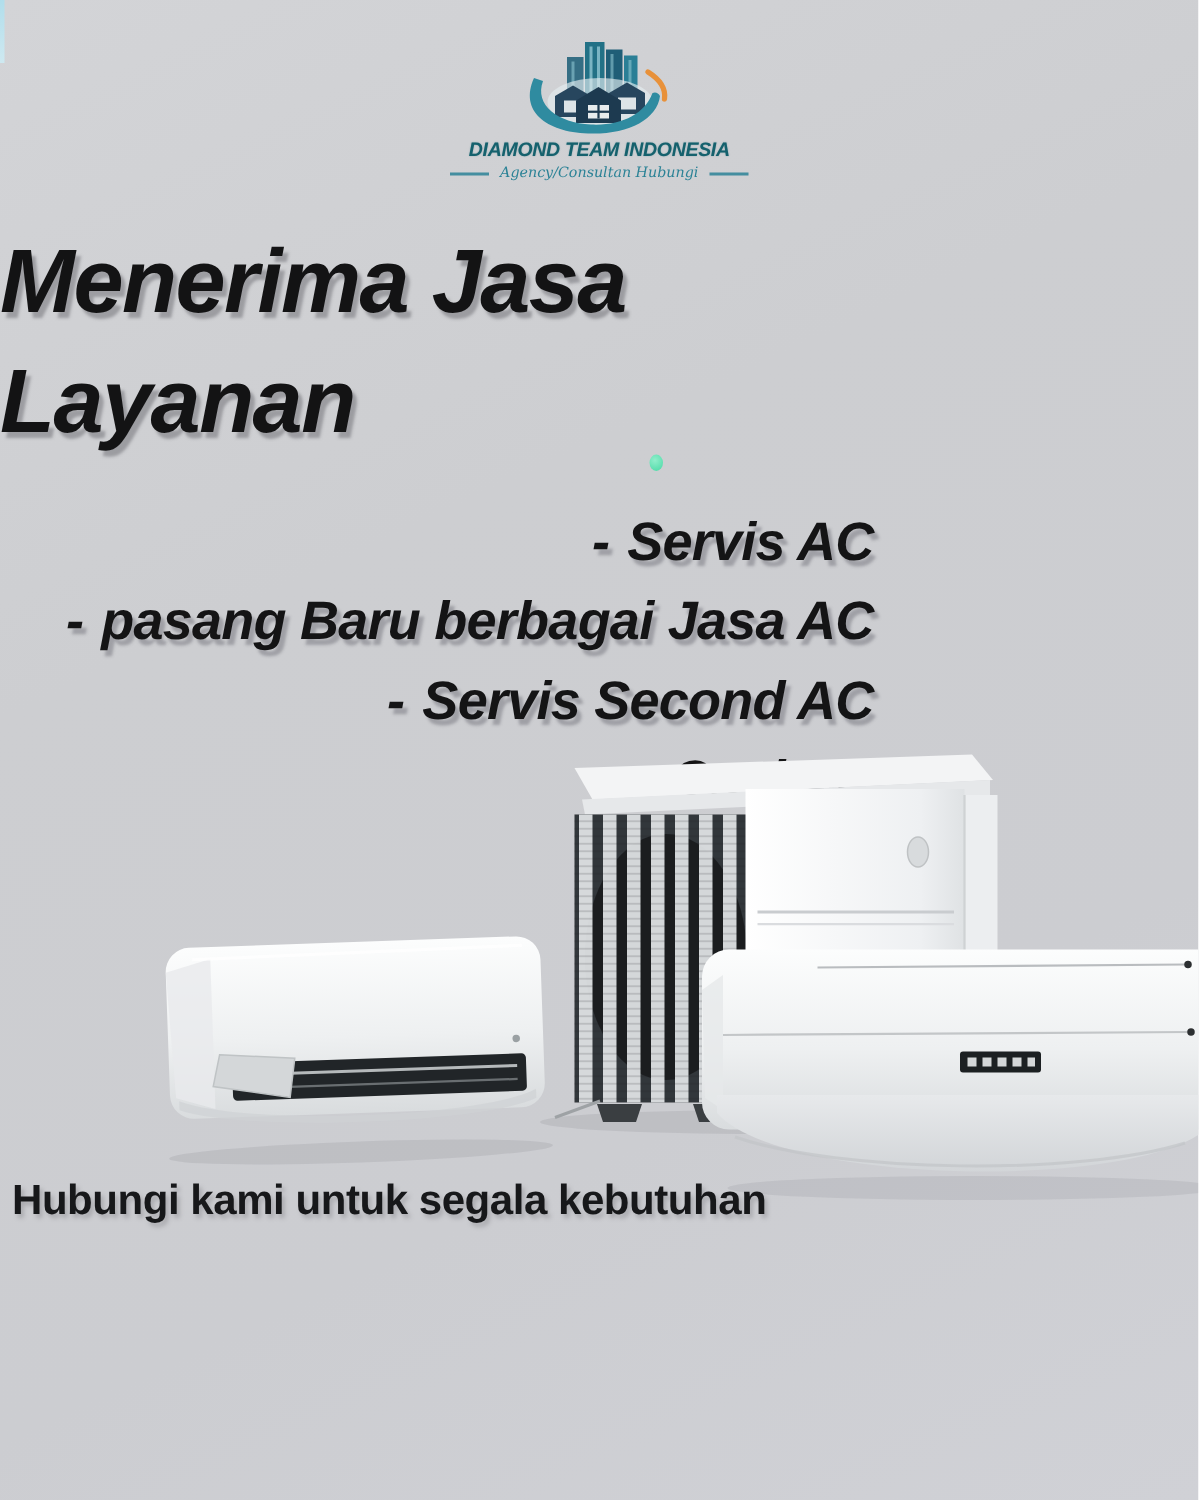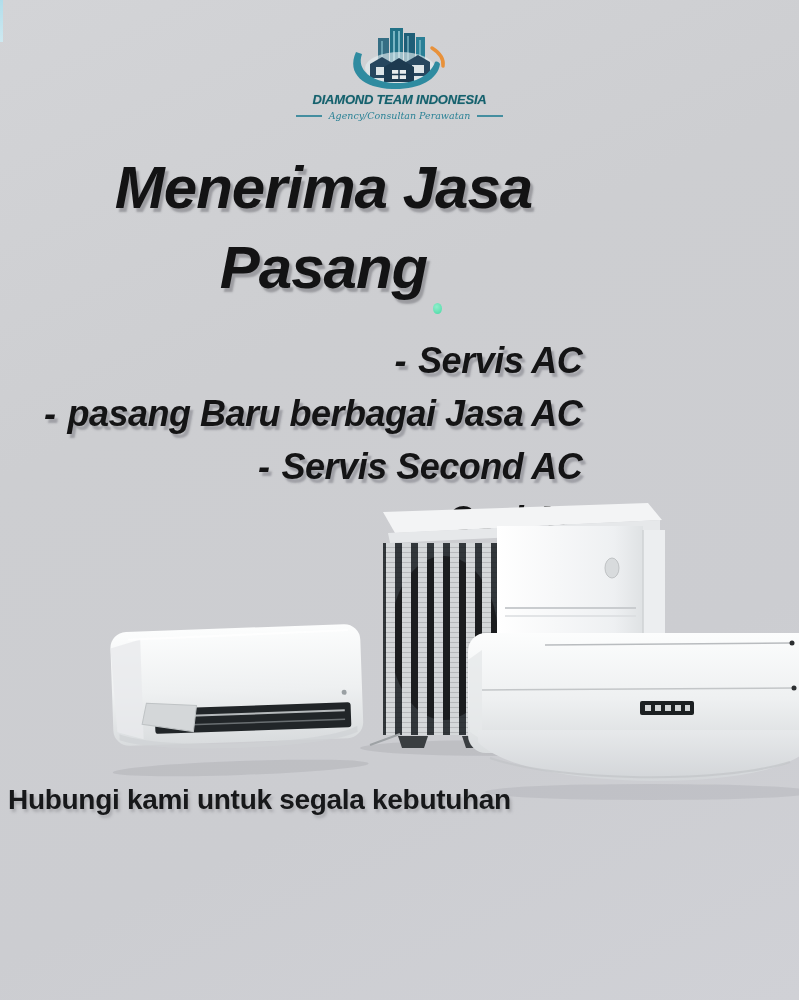--- a/index.html
+++ b/index.html
@@ -14,21 +14,21 @@
     width:260px;text-align:center;}
   .logo svg{display:block;margin:0 auto;}
   .brand{font-size:13px;font-weight:bold;letter-spacing:-0.2px;color:#15616d;
     white-space:nowrap;margin-top:2px;text-shadow:0 0 1px rgba(21,97,109,.4);font-style:italic;}
   .tagline-row{display:flex;align-items:center;justify-content:center;gap:7px;margin-top:3px;}
   .tagline-rule{width:26px;height:2px;background:#2b8296;opacity:.85;}
   .tagline{font-family:"DejaVu Serif",serif;font-style:italic;font-size:9.5px;
     color:#2b8296;white-space:nowrap;}
 
   
-  .headline{position:absolute;top:148px;left:0;width:647px;text-align:center;
+  .headline{position:absolute;top:148px;left:0;width:647px;text-align:left;
     font-weight:bold;font-style:italic;font-size:60px;line-height:80px;
     letter-spacing:-1px;color:#131314;
     text-shadow:3px 4px 2px rgba(105,105,112,.5);}
   .mint-dot{position:absolute;left:433px;top:303px;width:9px;height:11px;border-radius:50%;
     background:radial-gradient(circle at 40% 35%,#8df0cb,#41d9a2);opacity:.95;}
 
   
   .services{position:absolute;left:44px;top:334px;list-style:none;margin:0;padding:0;
     font-weight:bold;font-style:italic;font-size:36px;line-height:53px;
     letter-spacing:-0.5px;color:#141415;
@@ -78,28 +78,28 @@
         <line x1="59" y1="44" x2="59" y2="53" stroke="#1d3a50" stroke-width="1.5"></line>
         <line x1="52" y1="48.5" x2="66" y2="48.5" stroke="#1d3a50" stroke-width="1.5"></line>
       </g>
 
       <path d="M16,26 C6,48 24,62 52,63 C78,64 98,54 100,38 C99,36 97,35 95,36 C90,50 74,58 54,57 C32,56 16,44 22,28 Z" fill="#2f8ba0"></path>
       <path d="M92,22 C100,27 104,33 103,40" stroke="#e8913a" stroke-width="3.5" fill="none" stroke-linecap="round"></path>
     </svg>
     <div class="brand">DIAMOND TEAM INDONESIA</div>
     <div class="tagline-row">
       <div class="tagline-rule"></div>
-      <div class="tagline">Agency/Consultan Perawatan</div>
+      <div class="tagline">Agency/Consultan Hubungi</div>
       <div class="tagline-rule"></div>
     </div>
   </div>
 
   <div class="headline">
     <div>Menerima Jasa</div>
-    <div>Pasang</div>
+    <div>Layanan</div>
   </div>
   <div class="mint-dot"></div>
 
   <ul class="services">
     <li><span class="bullet">-</span><span>Servis AC</span></li>
     <li><span class="bullet">-</span><span>pasang Baru berbagai Jasa AC</span></li>
     <li><span class="bullet">-</span><span>Servis Second AC</span></li>
     <li><span class="bullet">-</span><span>Cuci AC</span></li>
   </ul>
 

